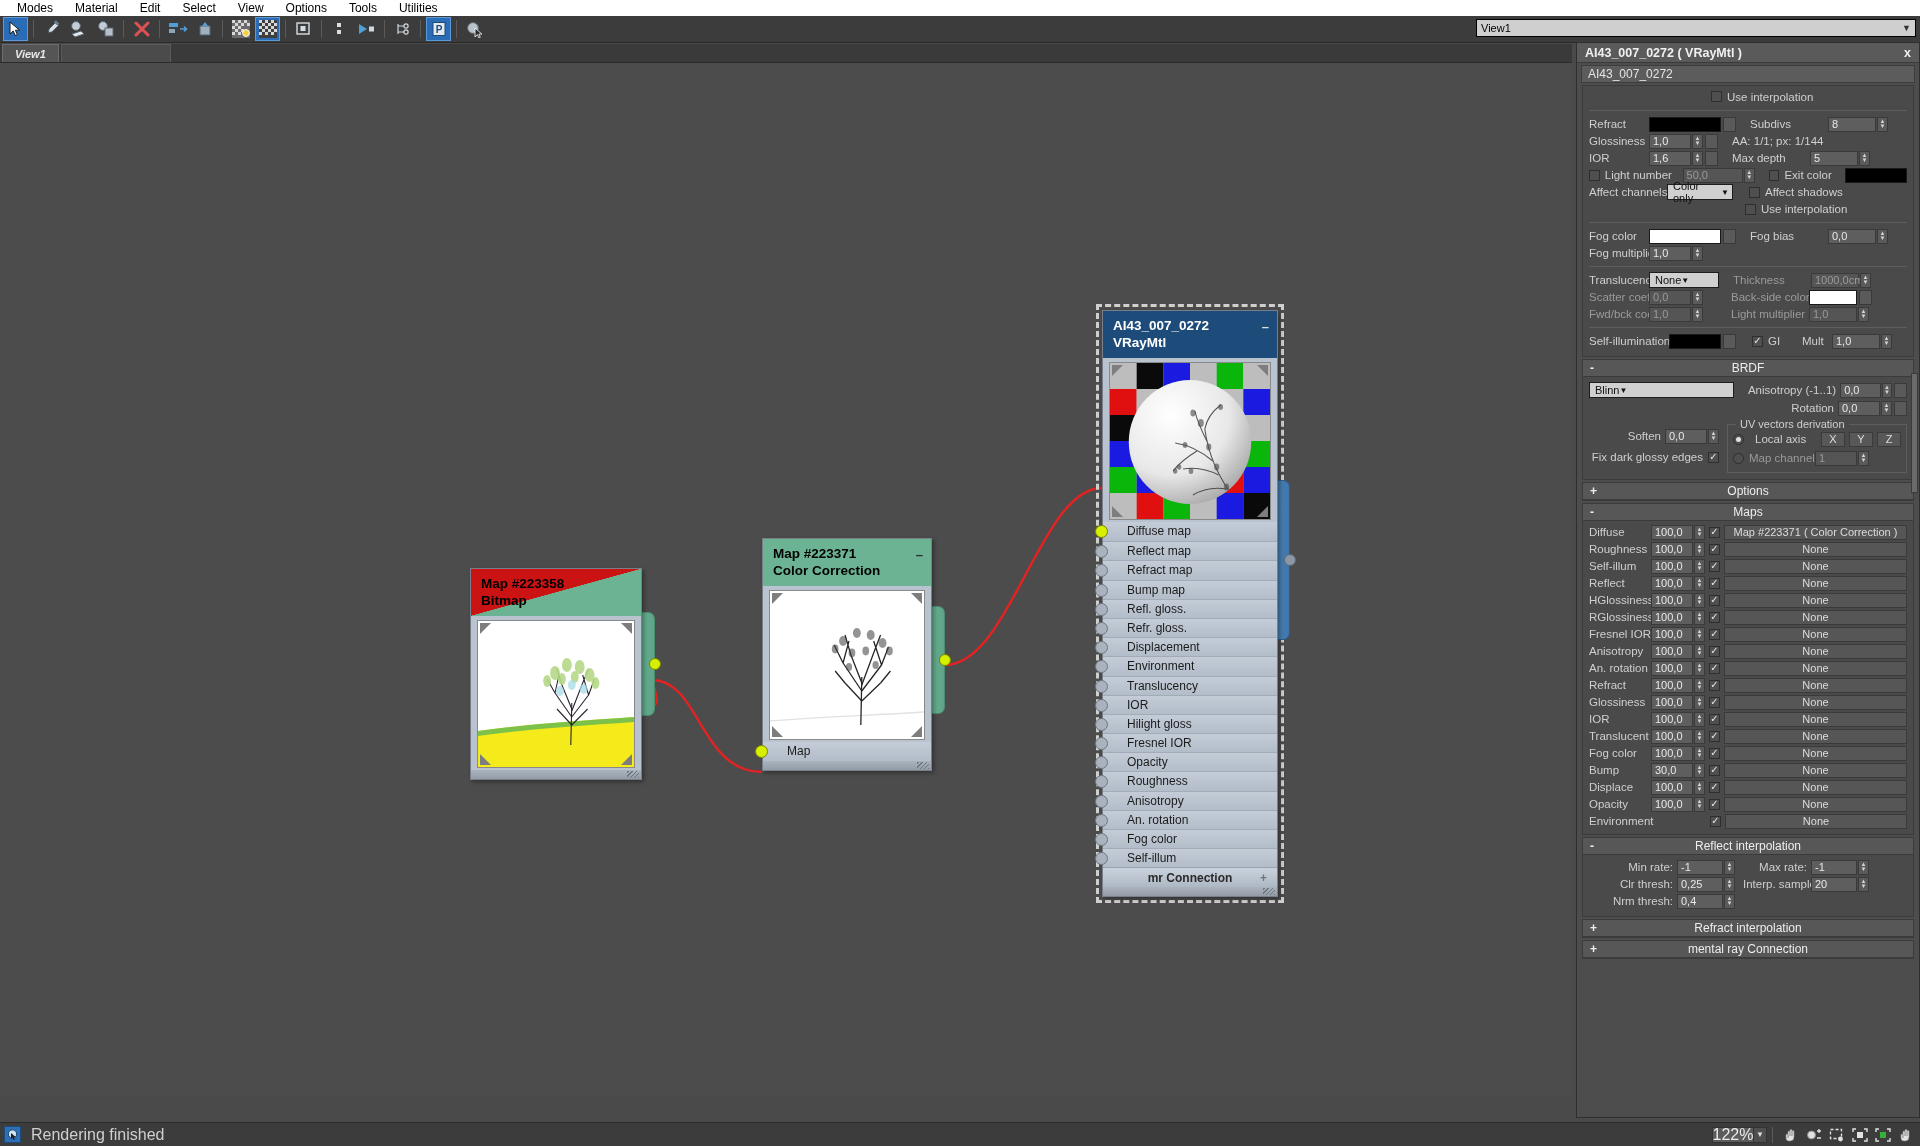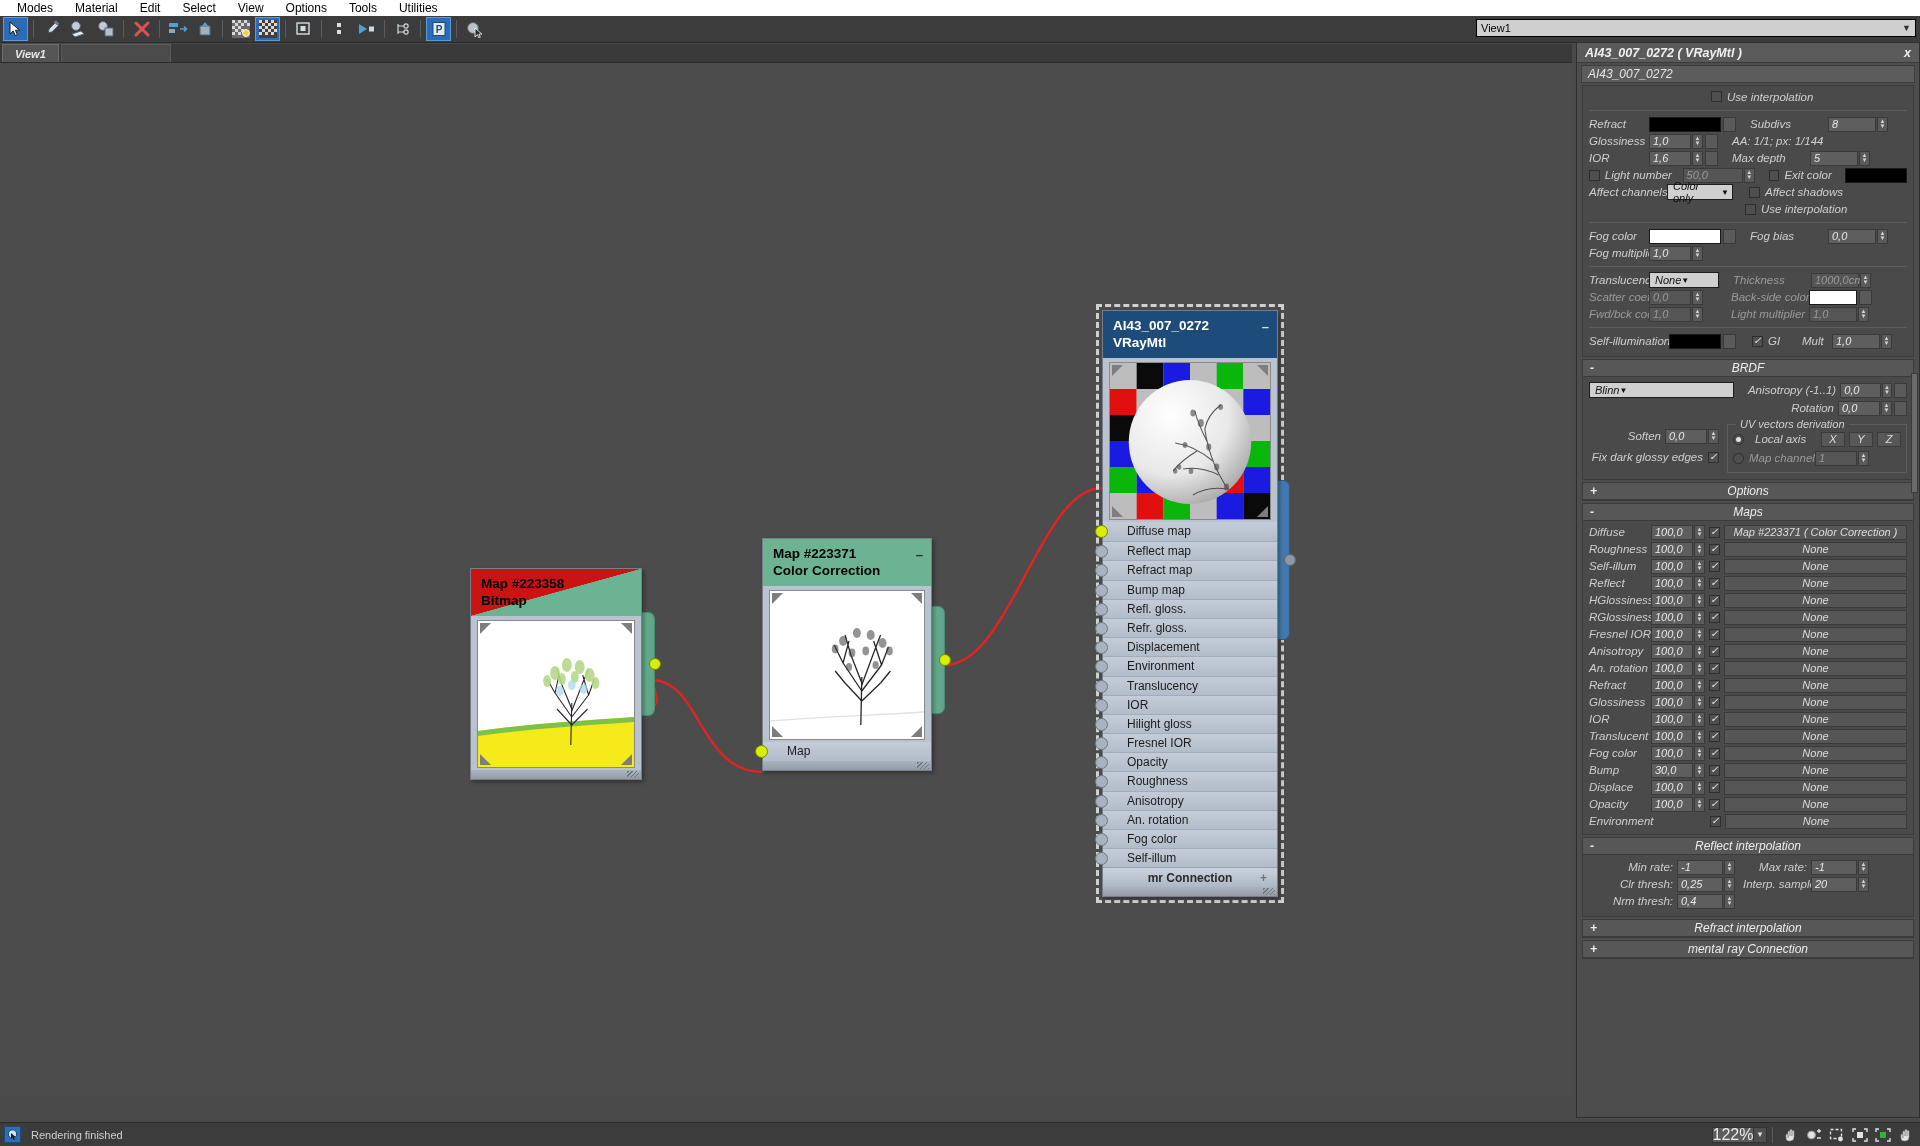--- a/index.html
+++ b/index.html
@@ -143,21 +143,21 @@
   }
   .out-tab.blue {
     background:linear-gradient(to right,#4f86bb,#3f76ab);
     border-color:#2e5d8b;
   }
   .out-tab.blue .odot { background:#8b97a3; border-color:#5e6972; }
 
   
   .rpanel {
     position:absolute; left:1576px; top:42px; width:344px; height:1076px;
-    background:#4d4d4d; border:1px solid #2e2e2e;font-style:italic;
+    background:#4d4d4d; border:1px solid #2e2e2e;
   }
   .rp-title {
     height:20px; background:#5a5a5a; border-bottom:1px solid #3a3a3a;
     color:#f0f0f0; font-weight:bold; font-size:12.5px;
     display:flex; align-items:center; padding-left:8px; position:relative;
   }
   .rp-title .x { position:absolute; right:8px; font-weight:bold; }
   .rp-name {
     margin:2px 4px; height:18px; background:#5c5c5c; border:1px solid #3d3d3d;
     color:#e4e4e4; font-size:12px; display:flex; align-items:center; padding-left:6px;
@@ -233,21 +233,21 @@
   
   .statusbar {
     position:absolute; left:0; bottom:0; width:1920px; height:24px;
     background:#3c3c3c; border-top:1px solid #2a2a2a;
     display:flex; align-items:center;
   }
   .status-ico {
     width:17px; height:17px; margin-left:4px; background:#2f6fb5;
     border:1px solid #1d4b7a; display:flex; align-items:center; justify-content:center;
   }
-  .status-txt { margin-left:10px; color:#cfcfcf; font-size:11px; }
+  .status-txt { margin-left:10px; color:#cfcfcf; font-size:16px; }
   .sb-right { margin-left:auto; display:flex; align-items:center; padding-right:4px; }
   .zoombox {
     width:42px; height:16px; background:#5c5c5c; border:1px solid #333;
     color:#eaeaea; font-size:16px; display:flex; align-items:center;
     justify-content:center;
   }
   .zoomchev { width:13px; height:16px; background:#4e4e4e; border:1px solid #333;
     border-left:none; display:flex; align-items:center; justify-content:center;
     font-size:8px; color:#ddd; }
   .navbtn { width:21px; height:19px; margin-left:2px; display:flex;

